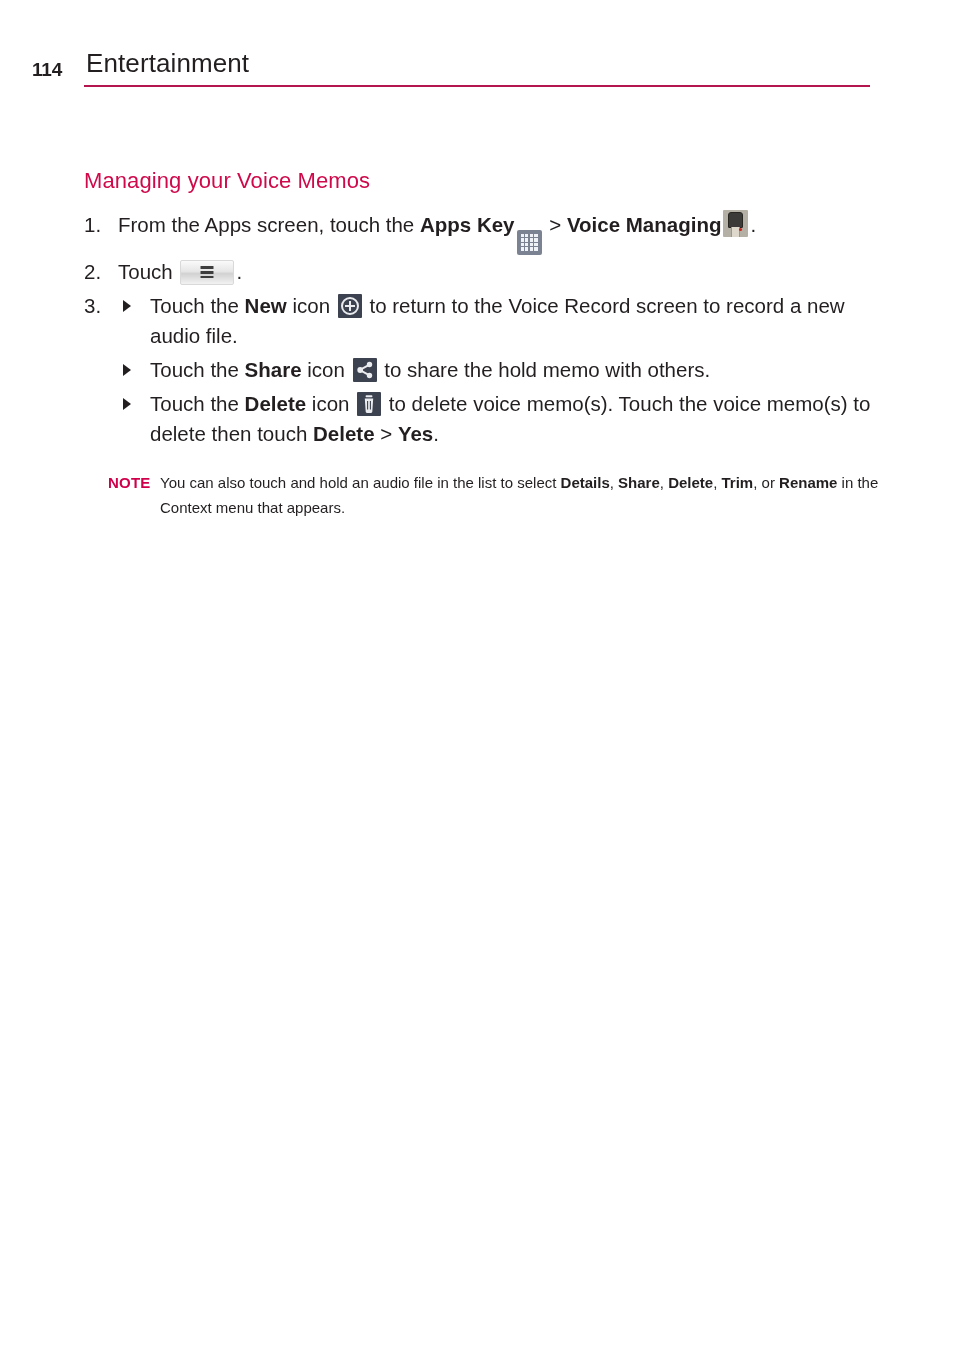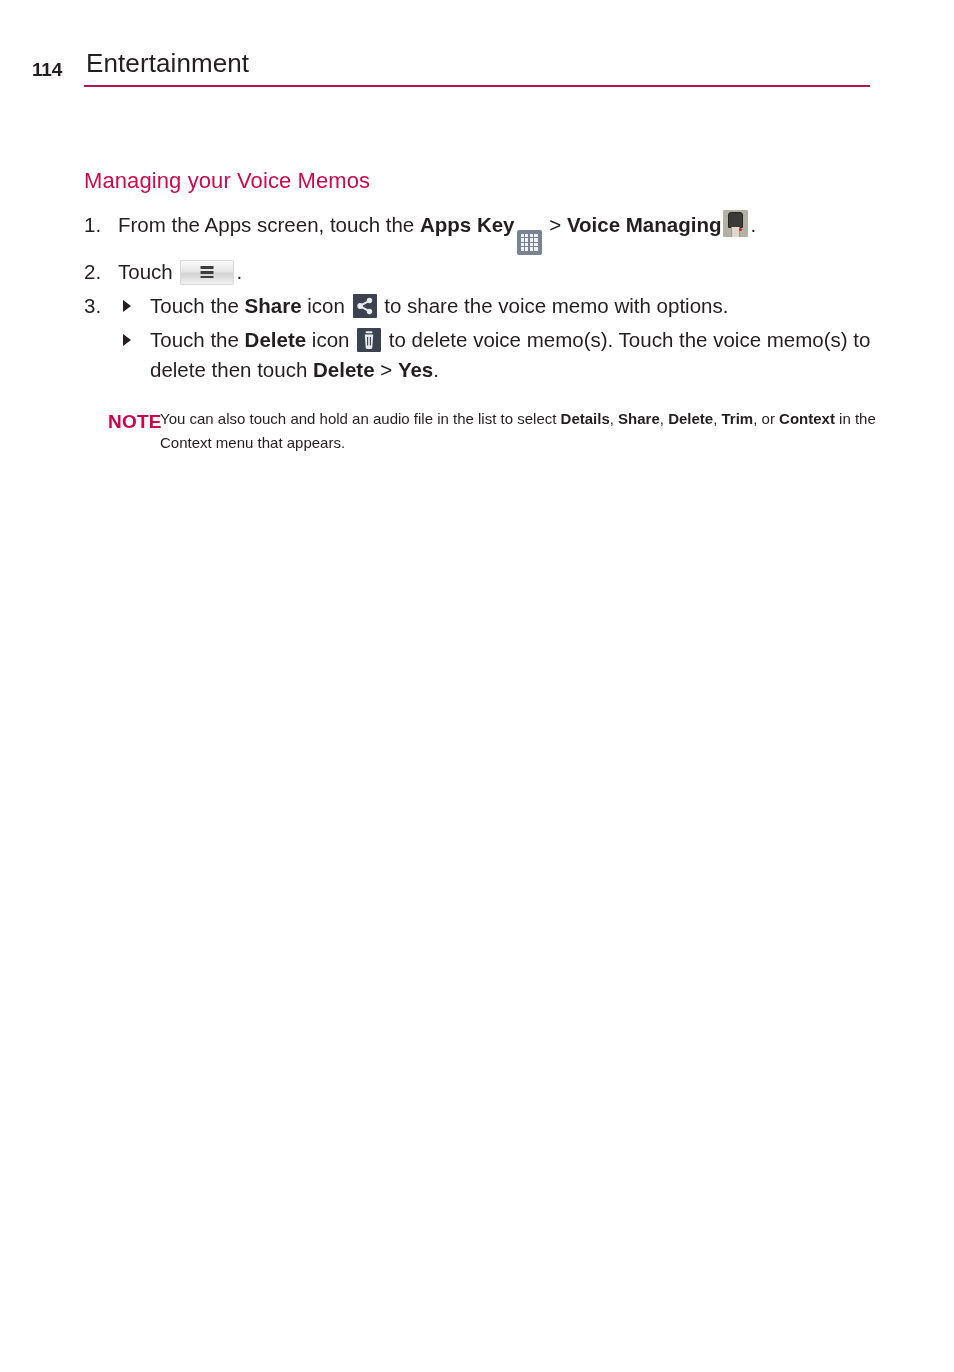--- a/index.html
+++ b/index.html
@@ -263,21 +263,21 @@
     padding-left: 76px;
     font-size: 15px;
     line-height: 1.62;
     color: #231f20;
     max-width: 740px;
   }
   .note .note-label {
     position: absolute;
     left: 24px;
     top: 0;
-    font-size: 19px;
+    font-size: 15px;
     font-weight: bold;
     color: #d0004b;
     letter-spacing: 0.2px;
   }
 </style>
 </head>
 <body>
 
 <div class="page">
 
@@ -320,40 +320,43 @@
               <i></i>
               <i></i>
             </span></span><span>.</span>
       </li>
 
       <li>
         <span class="num">3.</span>
 
         <ul class="bullets">
 
+          <li>
+            <span class="tri"></span><span>Touch the </span><b>New</b><span> icon </span><span class="icon icon-dark icon-new"><span class="plus-circle"></span><span class="plus-h"></span><span class="plus-v"></span></span><span> to return to the Voice Record screen to record a new audio file.</span>
+          </li>
 
           <li>
             <span class="tri"></span><span>Touch the </span><b>Share</b><span> icon </span><span class="icon icon-dark icon-share"><svg width="24" height="24" viewBox="0 0 24 24" aria-hidden="true">
                   <circle cx="16.5" cy="6.5" r="2.7" fill="#e9ebef"></circle>
                   <circle cx="16.5" cy="17.5" r="2.7" fill="#e9ebef"></circle>
                   <circle cx="7.2" cy="12" r="2.9" fill="#e9ebef"></circle>
                   <path d="M8.8 10.9 L15.2 7.4 M8.8 13.1 L15.2 16.6" stroke="#e9ebef" stroke-width="1.9" fill="none"></path>
-                </svg></span><span> to share the voice memo with options.</span>
+                </svg></span><span> to share the hold memo with others.</span>
           </li>
 
           <li>
             <span class="tri"></span><span>Touch the </span><b>Delete</b><span> icon </span><span class="icon icon-dark icon-delete"><svg width="24" height="24" viewBox="0 0 24 24" aria-hidden="true">
                   <rect x="8.6" y="3.2" width="6.8" height="2.1" rx="0.8" fill="#e9ebef"></rect>
                   <path d="M7.8 6.4 h8.4 l-0.9 13.4 a1.2 1.2 0 0 1 -1.2 1.1 h-4.2 a1.2 1.2 0 0 1 -1.2 -1.1 Z" fill="#e9ebef"></path>
                   <path d="M10.6 9 v8.6 M13.4 9 v8.6" stroke="#3c4250" stroke-width="1.1" fill="none"></path>
                 </svg></span><span> to delete voice memo(s). Touch the voice memo(s) to delete then touch </span><b>Delete</b><span> &gt; </span><b>Yes</b><span>.</span>
           </li>
 
         </ul>
       </li>
     </ol>
 
     <div class="note">
-      <span class="note-label" style="color: rgb(208, 0, 75);">NOTE</span><span>You can also touch and hold an audio file in the list to select </span><b>Details</b><span>, </span><b>Share</b><span>, </span><b>Delete</b><span>, </span><b>Trim</b><span>, or </span><b>Context</b><span> in the Context menu that appears.</span>
+      <span class="note-label" style="color: rgb(208, 0, 75);">NOTE</span><span>You can also touch and hold an audio file in the list to select </span><b>Details</b><span>, </span><b>Share</b><span>, </span><b>Delete</b><span>, </span><b>Trim</b><span>, or </span><b>Rename</b><span> in the Context menu that appears.</span>
     </div>
 
   </div>
 </div>
 
 </body></html>

